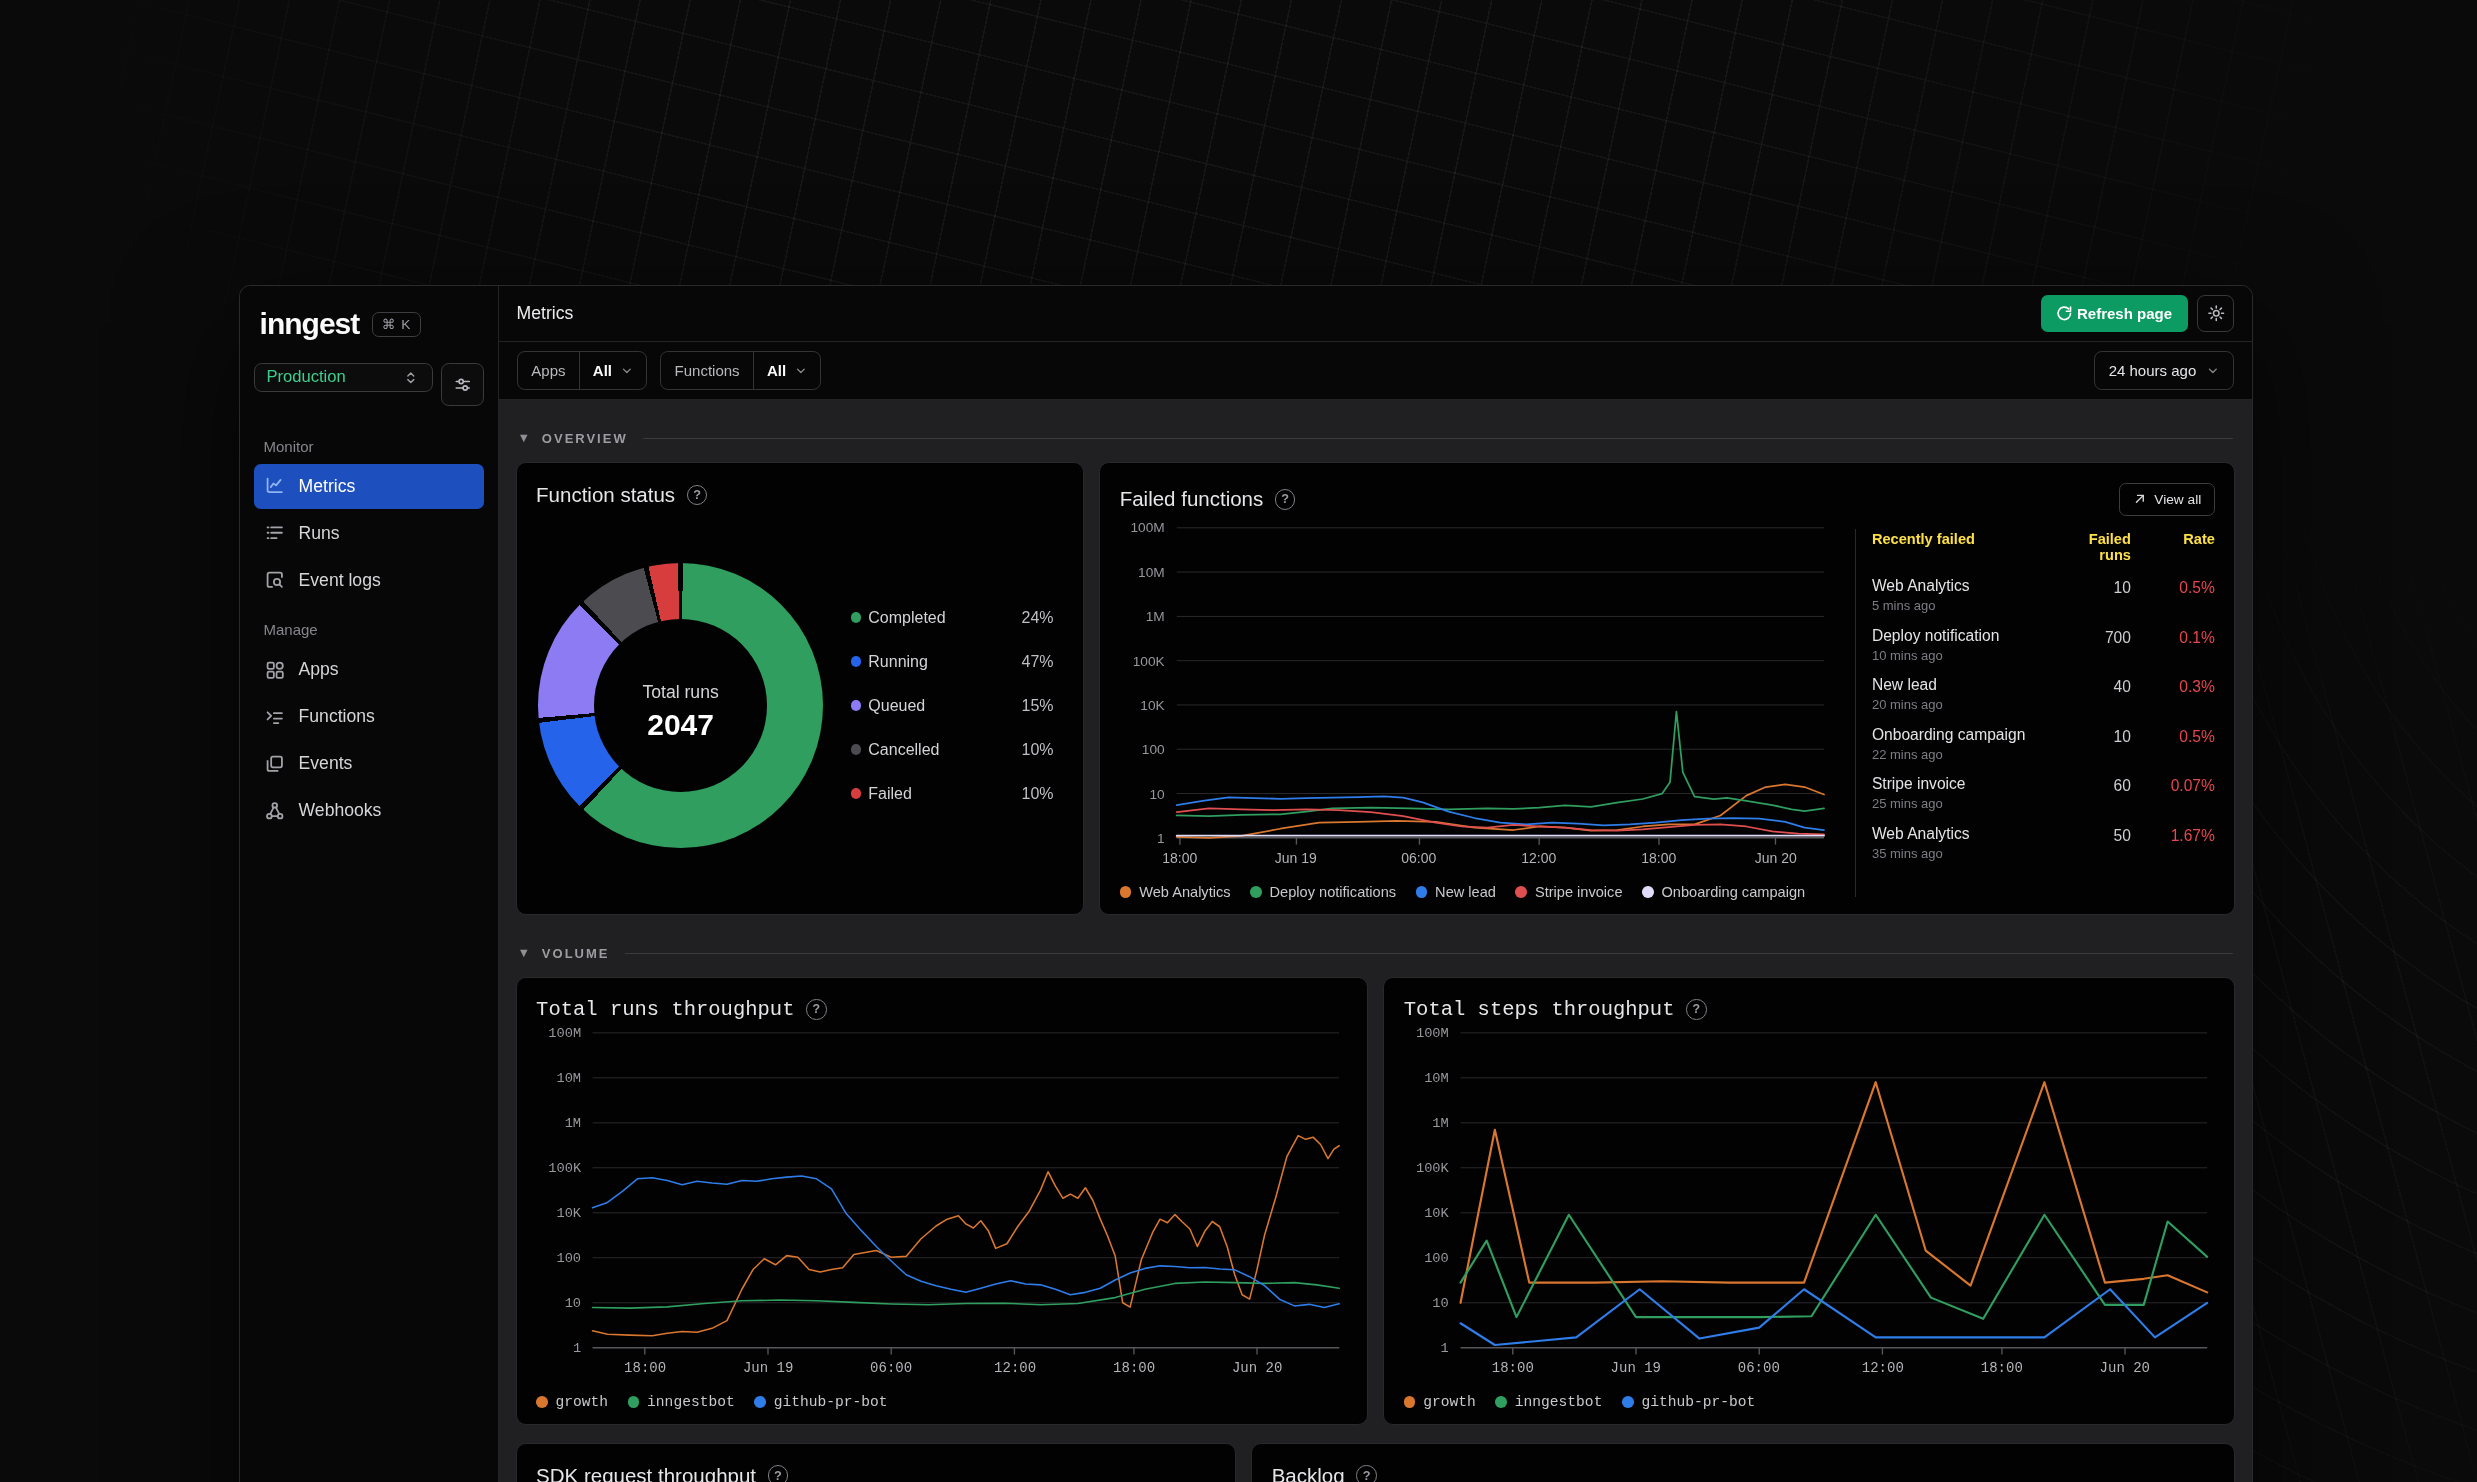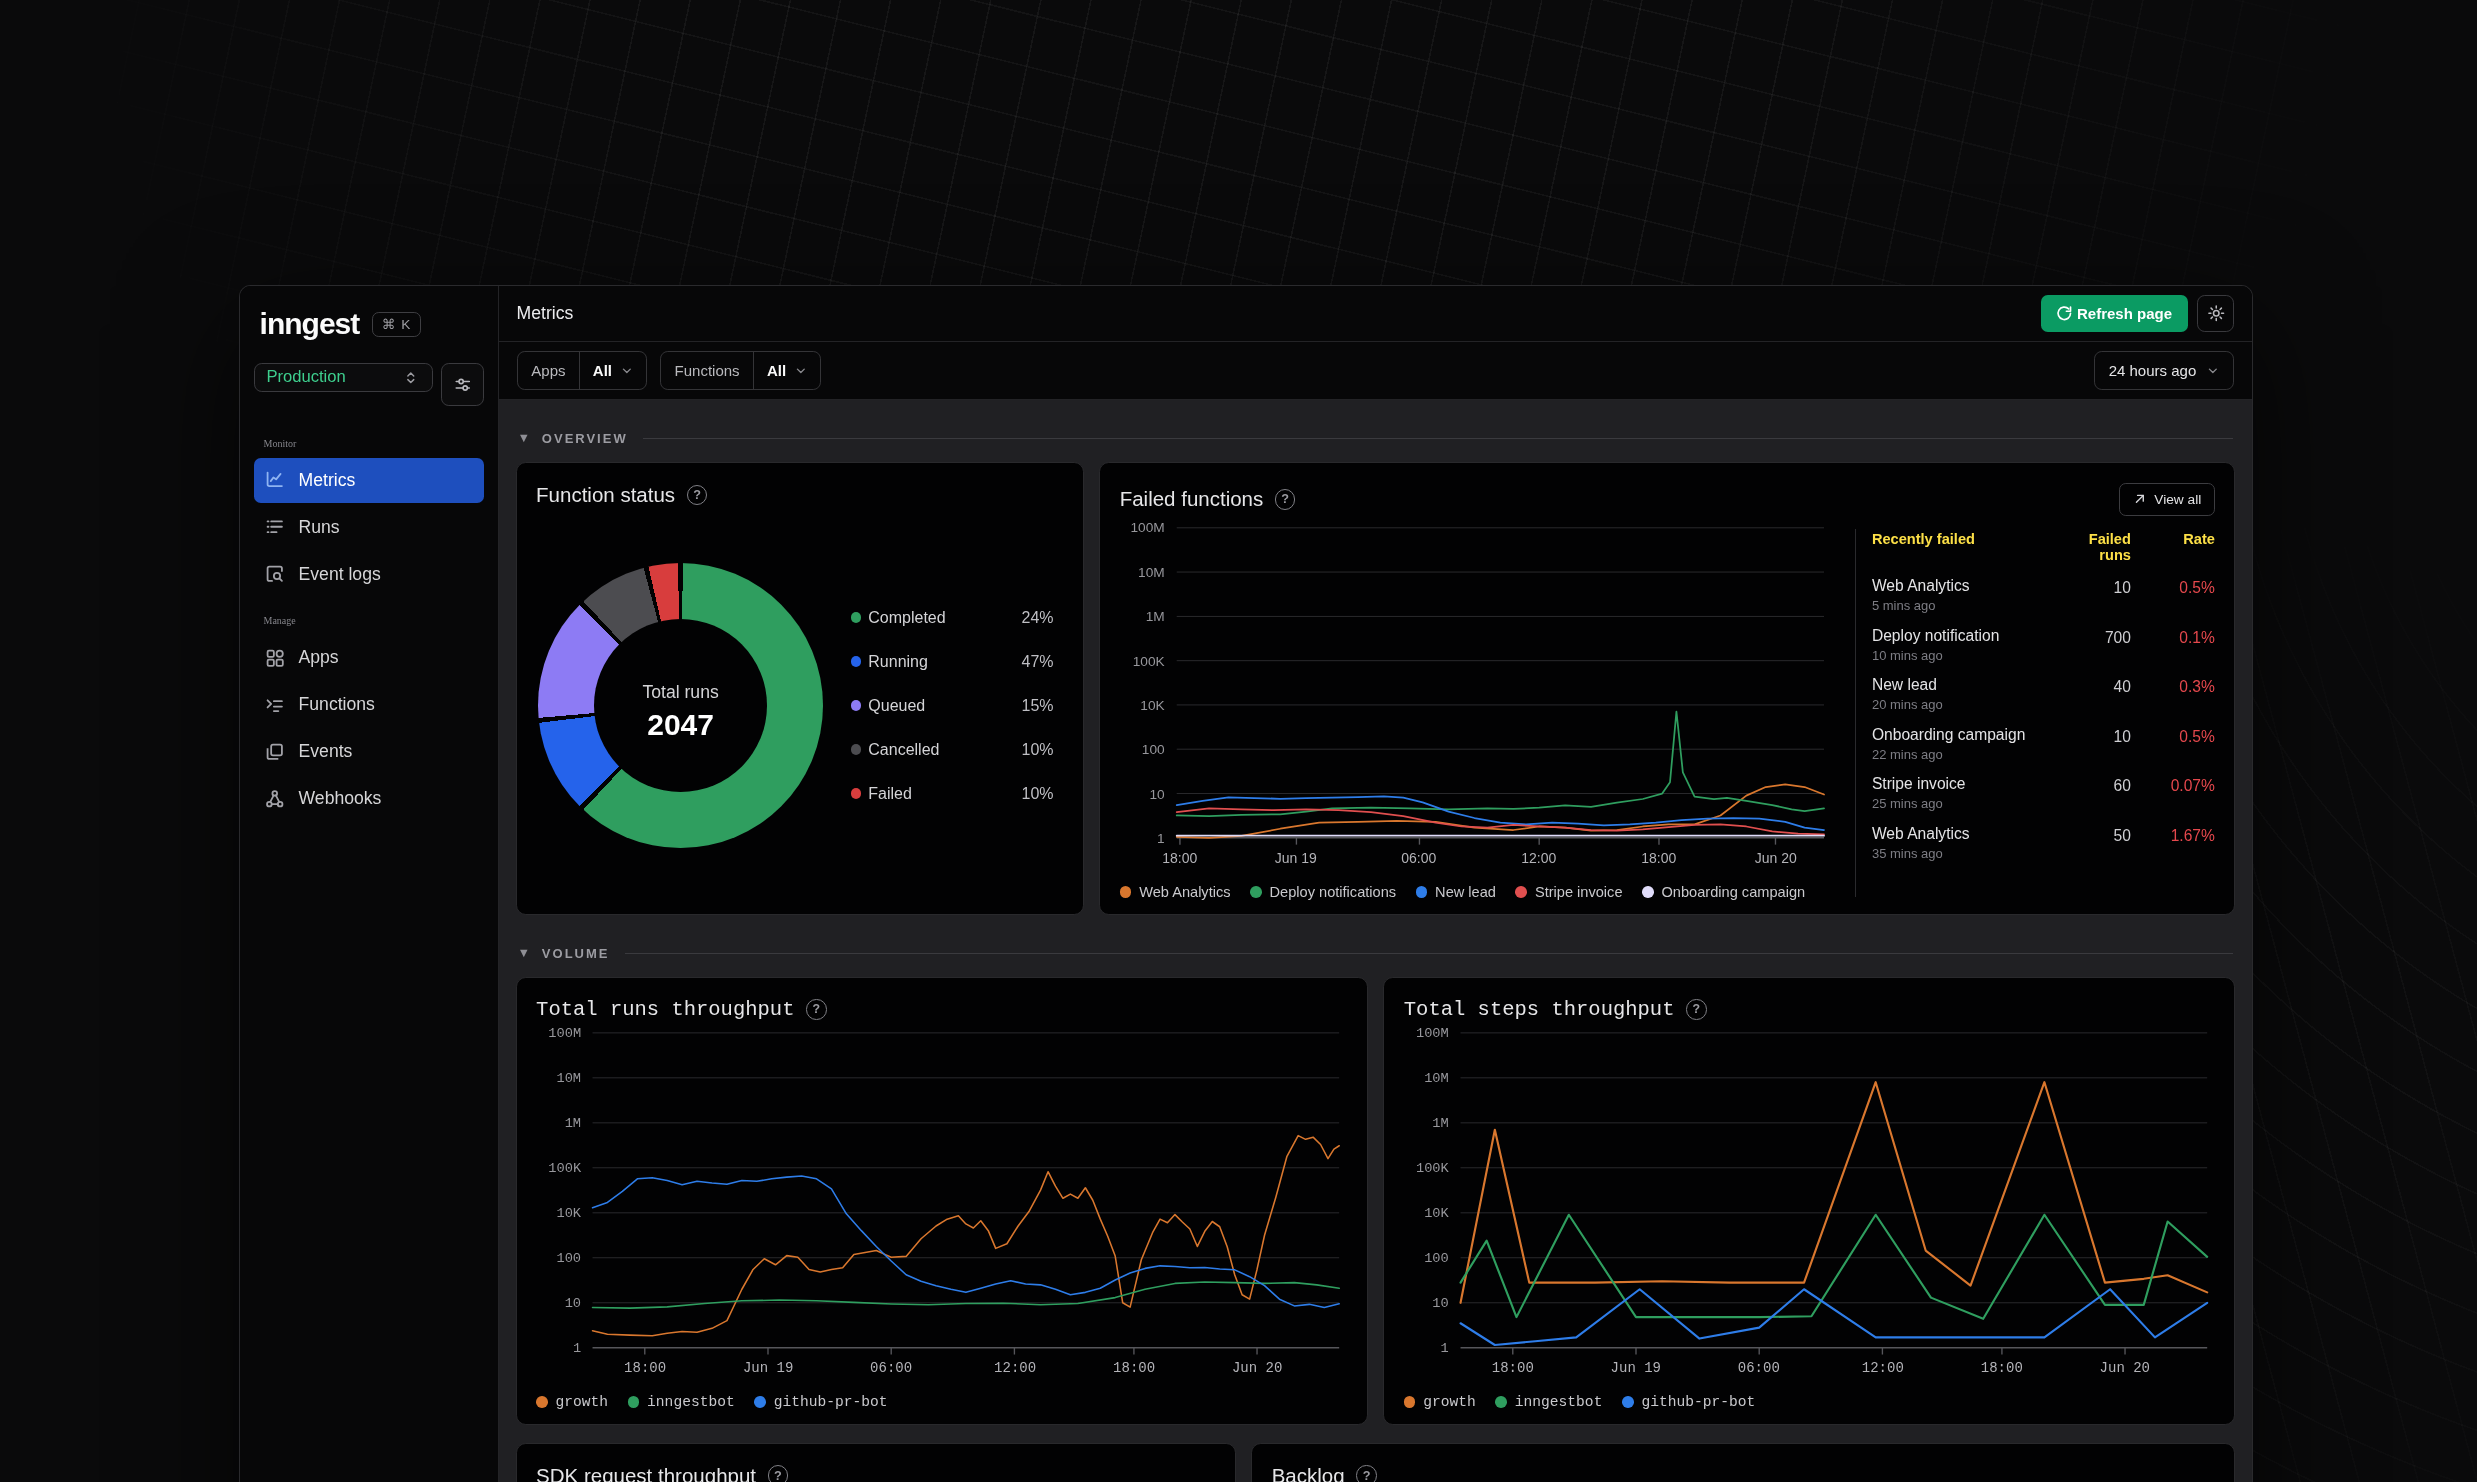--- a/index.html
+++ b/index.html
@@ -45,21 +45,21 @@
   .env-select {
     flex:1; height:29px; border:1px solid #3a3a3e; border-radius:7.8px; background:#0c0c0d;
     display:flex; align-items:center; padding:0 11.7px; cursor:pointer;
   }
   .env-select .env-label { color:#3ecf8e; font-size:16.6px; font-weight:500; flex:1; }
   .icon-btn {
     width:43px; height:43px; border:1px solid #3a3a3e; border-radius:7.8px; background:#0c0c0d;
     display:flex; align-items:center; justify-content:center; cursor:pointer; flex:0 0 auto;
   }
   .nav { margin-top:25px; }
-  .nav-section-label { color:#85858b; font-size:10px; padding:6.8px 9.8px; margin-top:11.7px;font-family:Liberation Serif, serif; }
+  .nav-section-label { color:#85858b; font-size:15px; padding:6.8px 9.8px; margin-top:11.7px; }
   .nav-item {
     display:flex; align-items:center; gap:12.7px; height:45px; padding:0 10.7px; border-radius:6.8px;
     color:#d6d6d8; font-size:17.6px; cursor:pointer; margin-top:2px;
   }
   .nav-item svg { color:#a2a2a8; }
   .nav-item.active { background:#1e4fbe; color:#ffffff; }
   .nav-item.active svg { color:#8fb4f2; }
   
   .main { flex:1; display:flex; flex-direction:column; min-width:0; background:#070708; }
   .topbar { height:56px; display:flex; align-items:center; padding:0 17.6px; border-bottom:1px solid #232326; flex:0 0 auto; }

